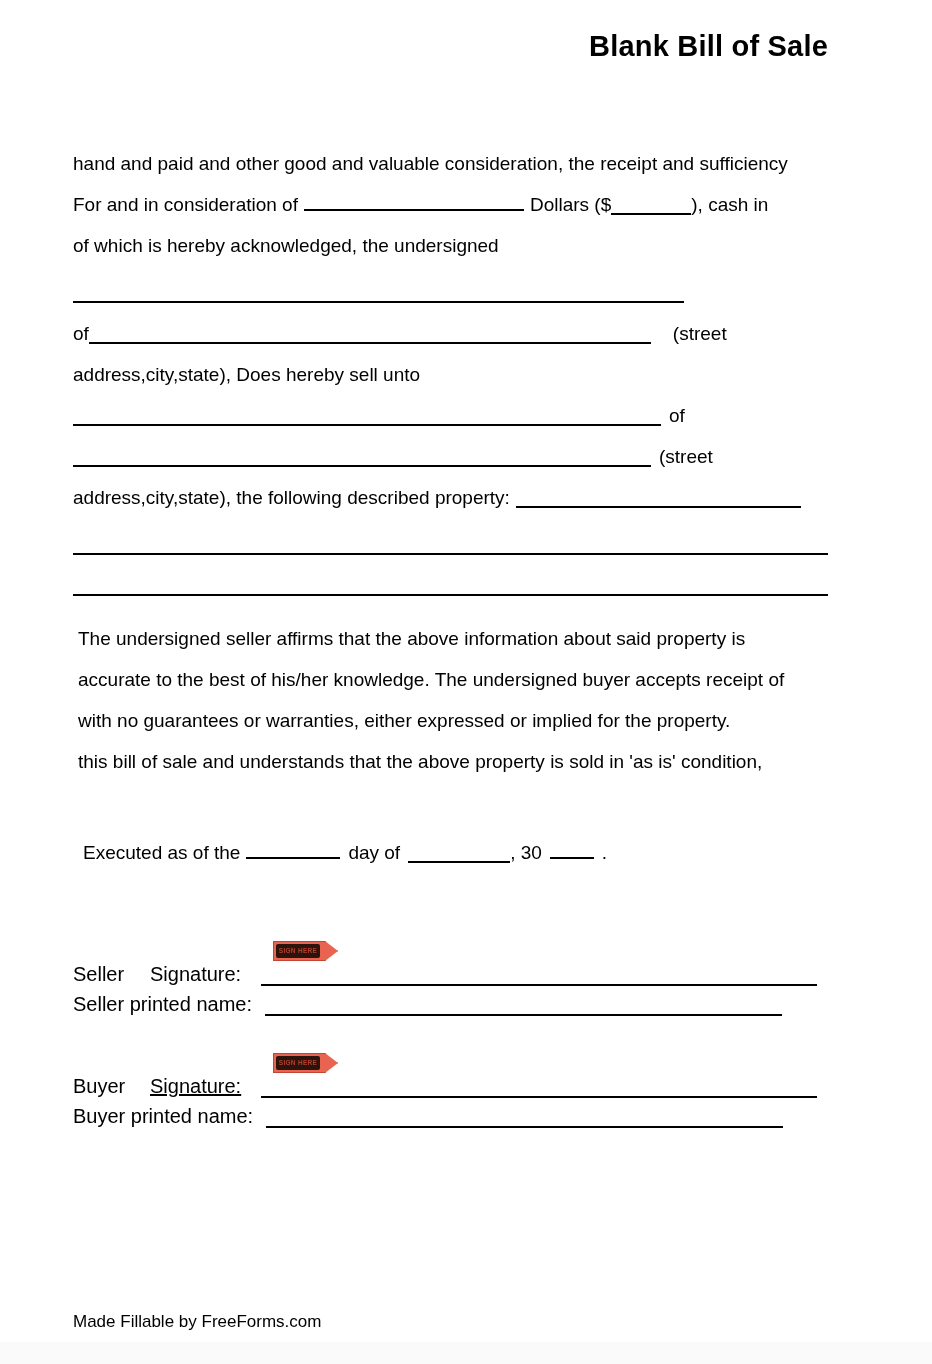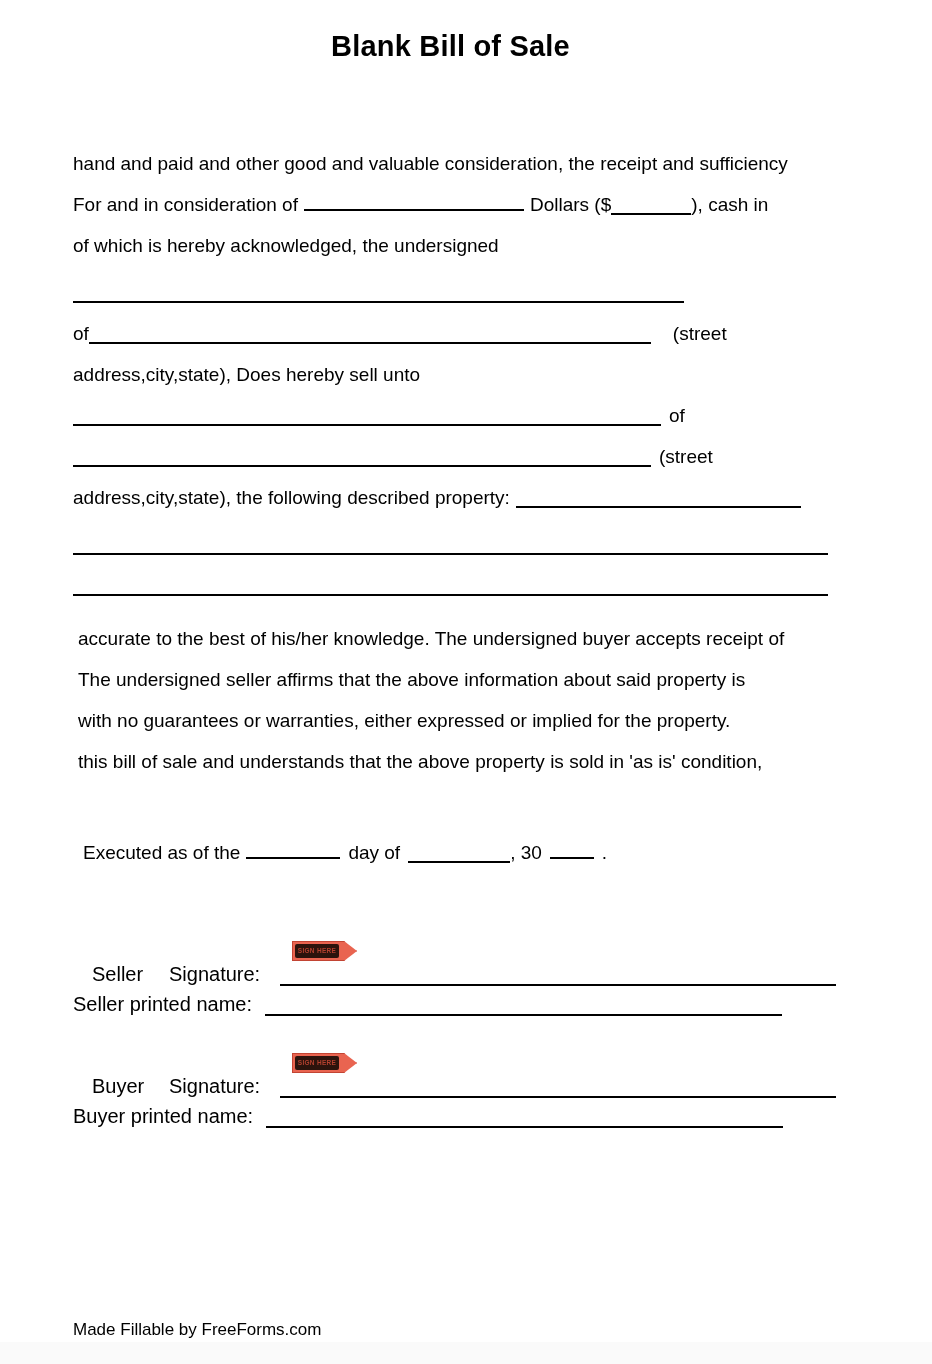--- a/index.html
+++ b/index.html
@@ -8,21 +8,21 @@
     position:relative;
     width:932px; height:1364px;
     background:#ffffff;
     font-family:"Liberation Sans","DejaVu Sans",sans-serif;
     font-size:19px; color:#000;
     overflow:hidden;
   }
   .content { position:relative; margin-left:73px; width:755px; }
   .title {
     margin-top:30px;
-    text-align:center;
+    text-align:right;
     font-size:29px; font-weight:700;
     letter-spacing:0.2px;
   }
   .intro { margin-top:80px; line-height:41px; }
   .fields { margin-top:6px; }
   .row { line-height:41px; white-space:nowrap; }
   .affirmation { margin-top:12px; line-height:41px; padding-left:5px; }
   .executed { margin-top:50px; line-height:41px; padding-left:10px; white-space:nowrap; }
 
   .blank {
@@ -43,23 +43,22 @@
   .b-month { width:102px; margin-left:8px; }
   .b-year { width:44px; margin:0 8px; }
   .street-gap { margin-left:22px; }
 
   .sig-row {
     position:relative;
     margin-top:86px;
     font-size:20px;
     line-height:30px;
     white-space:nowrap;
-    margin-left:19px;
   }
-  .sig-row.buyer { margin-top:52px; }
+  .sig-row.buyer { margin-top:52px;text-decoration:underline; }
   .sig-label { display:inline-block; width:77px; }
   .sig-line {
     display:inline-block;
     border-bottom:2px solid #000;
     height:22px; margin-bottom:-5px;
     width:556px; margin-left:20px;
   }
   .printed-row {
     font-size:20px; line-height:30px; white-space:nowrap;
   }
@@ -85,21 +84,21 @@
     background:#2c130c;
     border-radius:2px;
     color:#b3402e;
     font-size:6.5px; font-weight:700;
     line-height:14px; text-align:center;
     letter-spacing:0.3px;
     overflow:hidden;
   }
   .footer {
     position:absolute;
-    left:73px; bottom:24px;
+    left:73px; bottom:32px;
     font-size:17px; color:#000;
   }
   .bottom-strip {
     position:absolute;
     left:0; right:0; bottom:0; height:22px;
     background:#fafafa;
   }
 </style>
 </head>
 <body>
@@ -120,22 +119,22 @@
       <div class="row"><span>of</span><span class="blank b-seller-address"></span><span class="street-gap">(street</span></div>
       <div class="row">address,city,state), Does hereby sell unto</div>
       <div class="row"><span class="blank b-buyer-name"></span><span>of</span></div>
       <div class="row"><span class="blank b-buyer-address"></span><span>(street</span></div>
       <div class="row"><span>address,city,state), the following described property:</span><span class="blank b-property"></span></div>
       <div class="row" style="margin-top:6px"><span class="blank b-full"></span></div>
       <div class="row"><span class="blank b-full"></span></div>
     </div>
 
     <div class="affirmation">
+      <div class="row">The undersigned seller affirms that the above information about said property is</div>
       <div class="row">accurate to the best of his/her knowledge. The undersigned buyer accepts receipt of</div>
-      <div class="row">The undersigned seller affirms that the above information about said property is</div>
       <div class="row">with no guarantees or warranties, either expressed or implied for the property.</div>
       <div class="row">this bill of sale and understands that the above property is sold in 'as is' condition,</div>
     </div>
 
     <div class="executed"><span>Executed as of the</span><span class="blank b-day"></span><span>day of</span><span class="blank b-month"></span><span>, 30</span><span class="blank b-year"></span><span>.</span></div>
 
     <div class="sig-row seller">
       <span class="sign-tag">
           <span class="sign-tag-label">SIGN HERE</span>
         </span>

